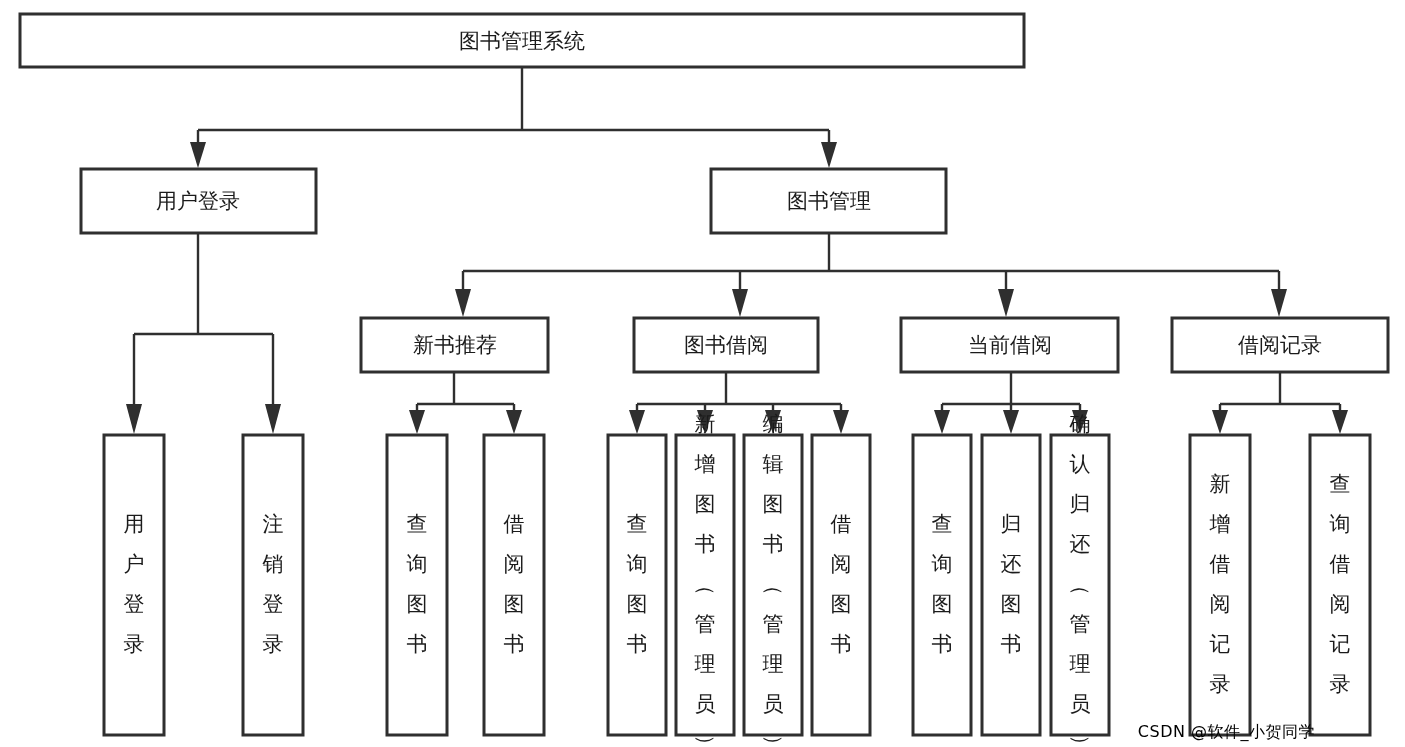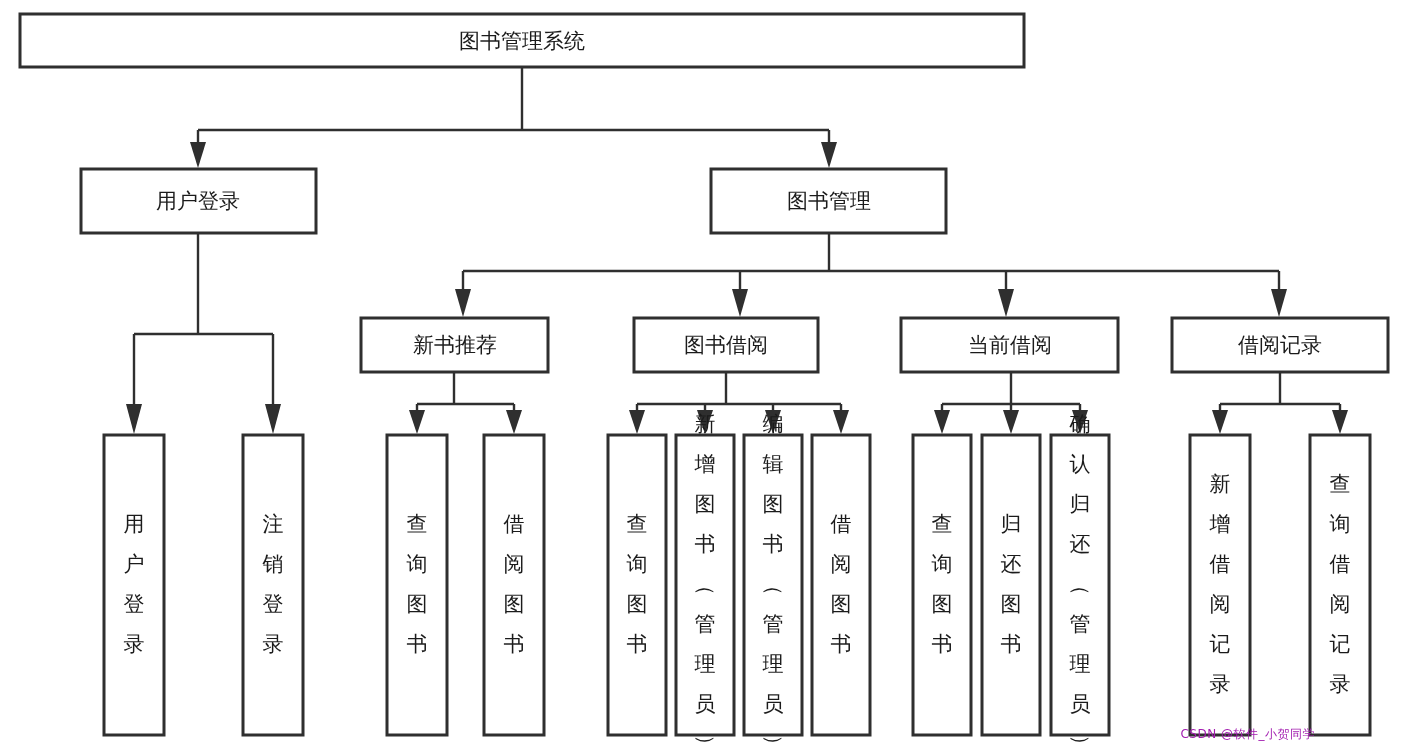--- a/index.html
+++ b/index.html
@@ -57,22 +57,22 @@
     font-family: "DejaVu Sans", "Liberation Sans", sans-serif;
     font-size: 21px;
     text-anchor: middle;
     dominant-baseline: middle;
   }
   .watermark {
     position: absolute;
     right: 12px;
     bottom: 4px;
     font-family: "DejaVu Sans", "Liberation Sans", sans-serif;
-    font-size: 12px;
-    color: #a21caf;
+    font-size: 16px;
+    color: #000000;
     letter-spacing: 0.5px;
     white-space: nowrap;
     user-select: none;
   }
 </style>
 </head>
 <body>
 
 <div id="diagram-root">
   <svg class="flow" viewBox="0 0 1405 747">

